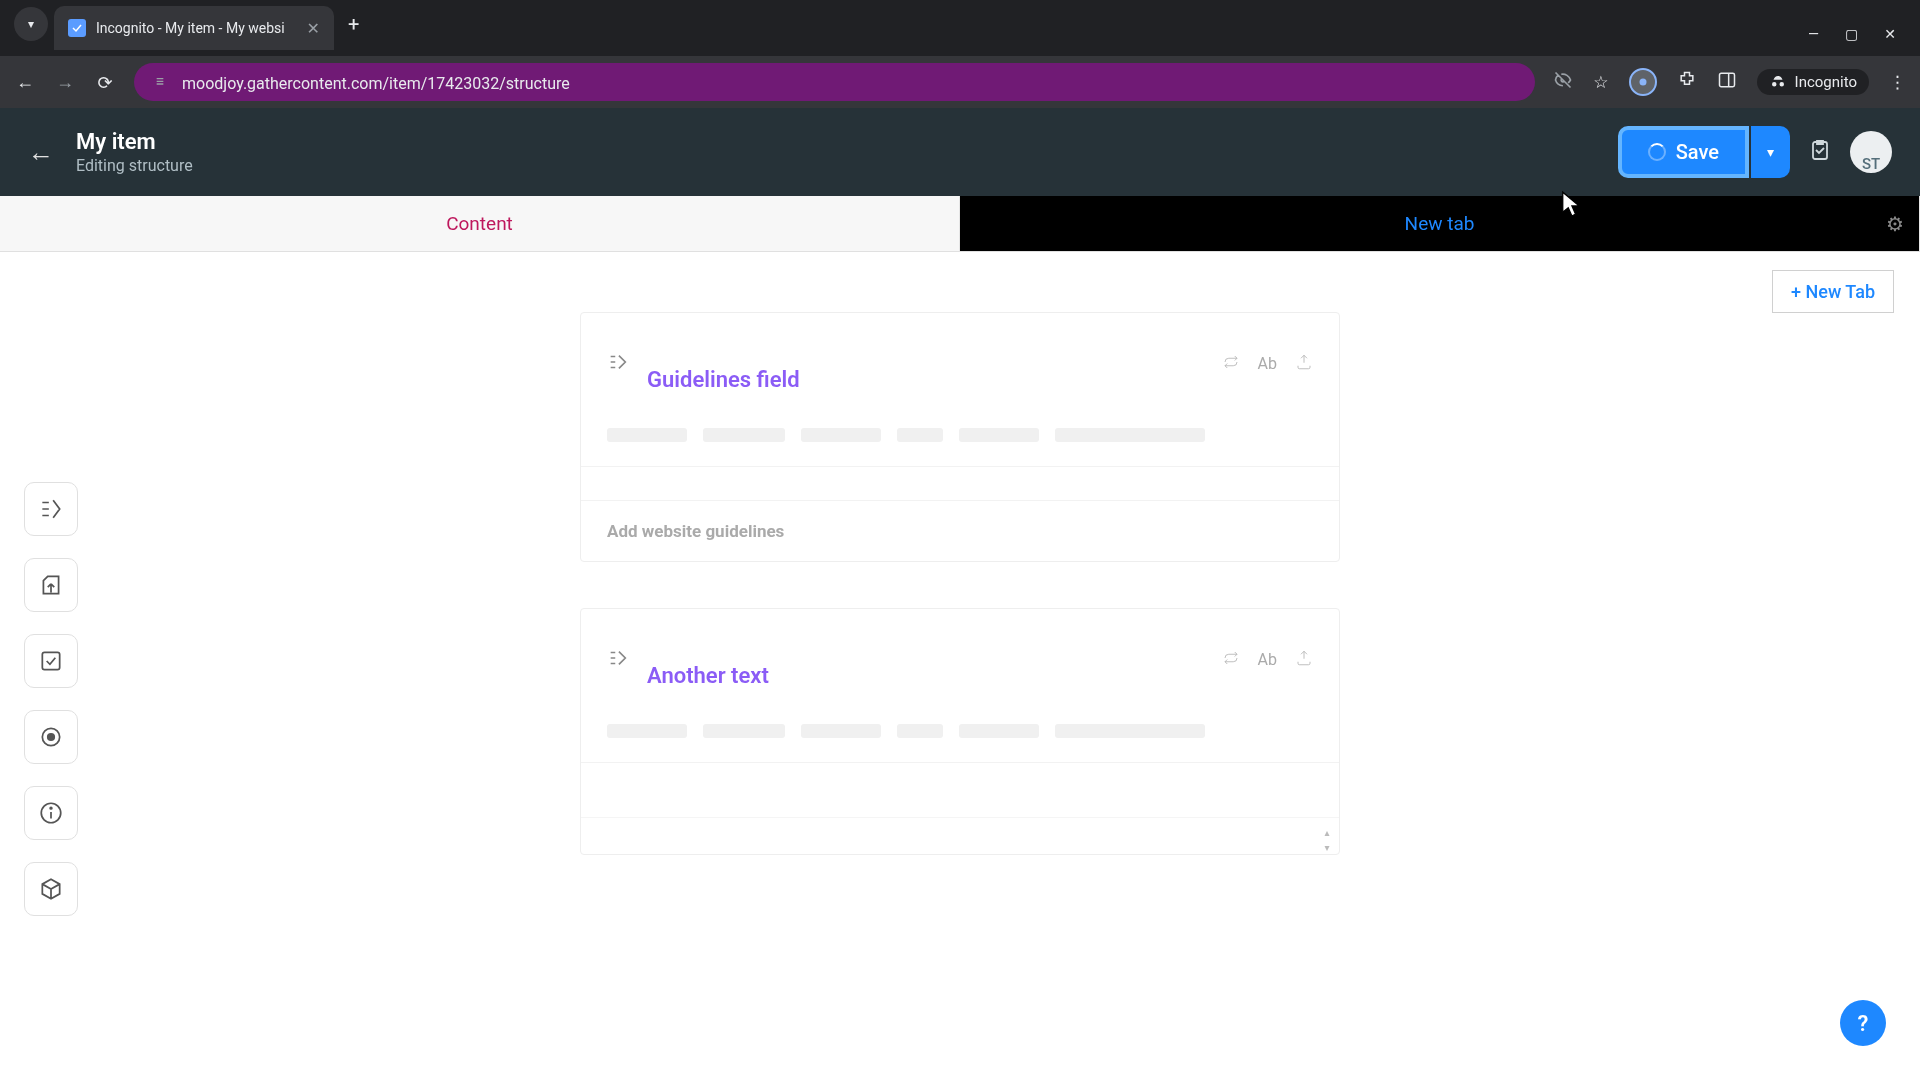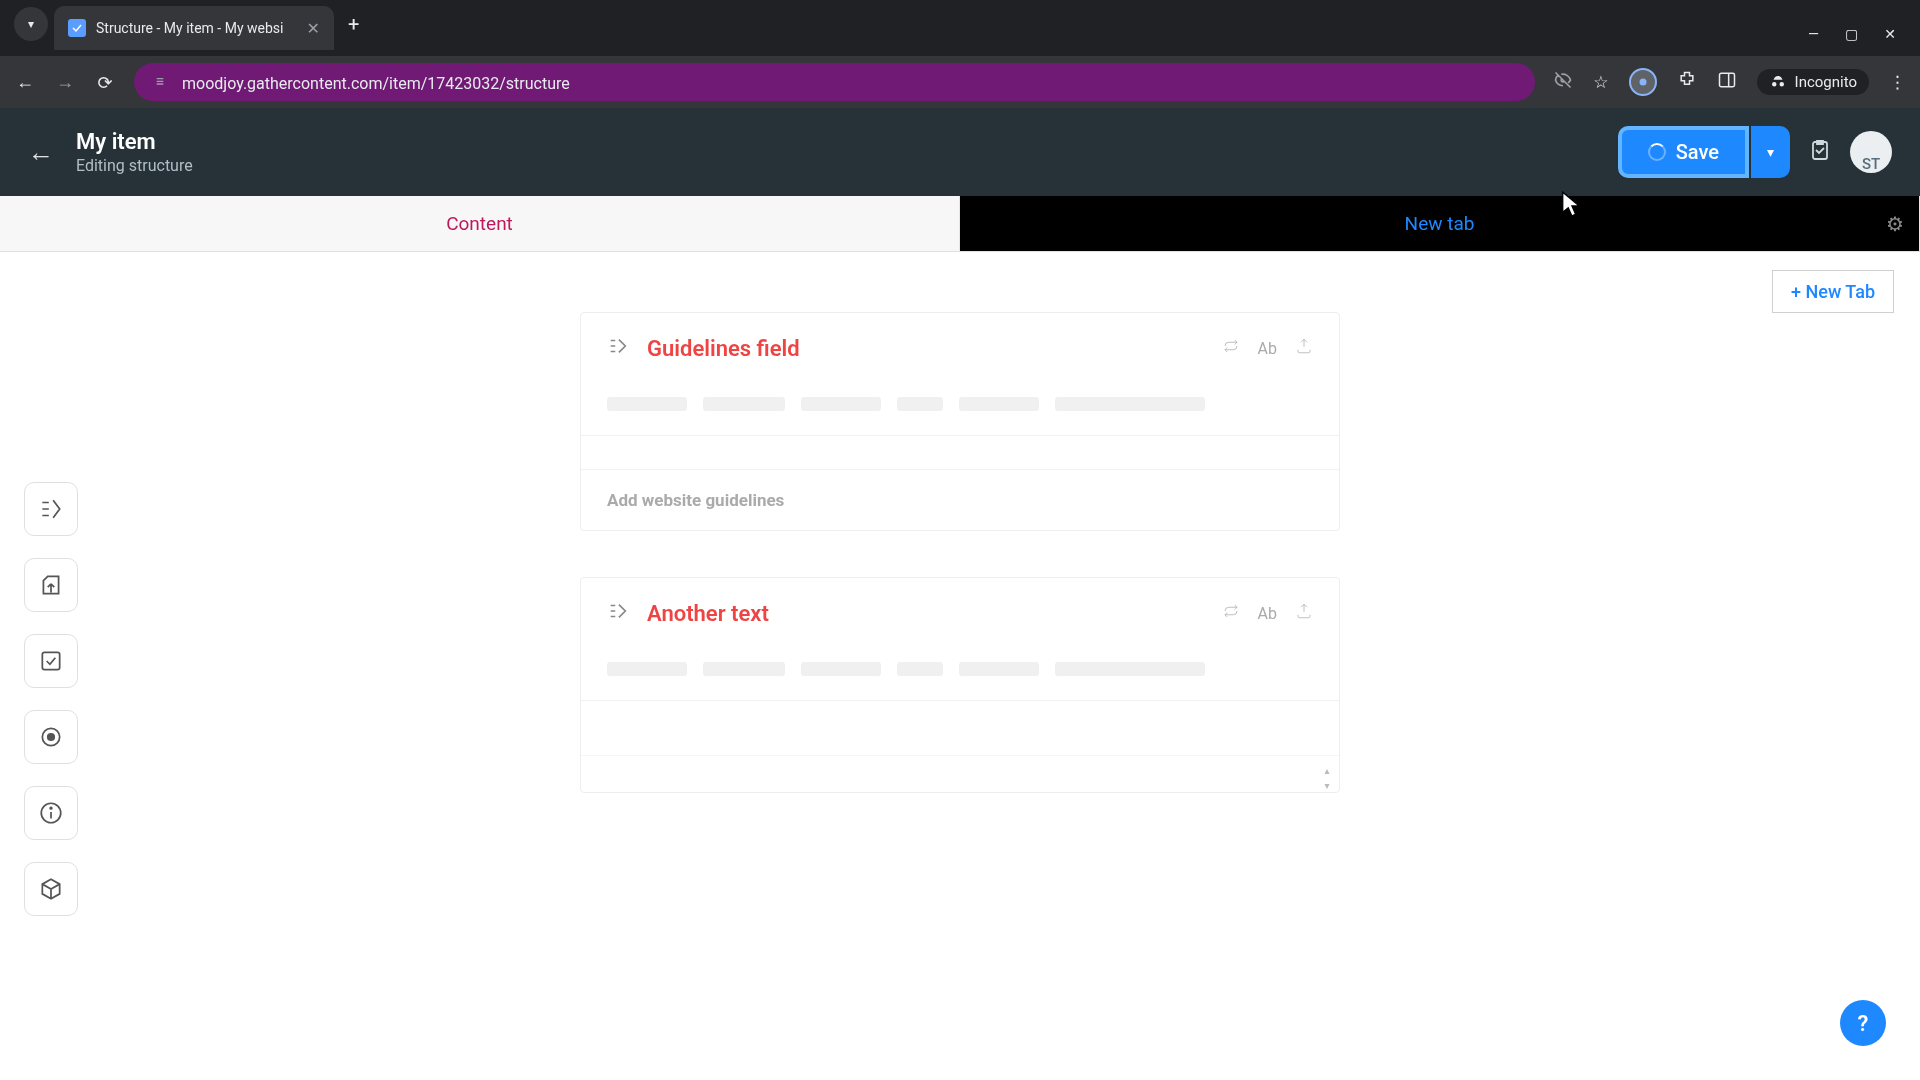--- a/index.html
+++ b/index.html
@@ -52,21 +52,21 @@
 .new-tab-pill { position:absolute; right:26px; top:18px; border:1px solid #d0d0d0; border-radius:0; padding:10px 18px; color:#1e88ff; font-size:18px; font-weight:500; background:#fff; }
 
 .side-tools { position:absolute; left:24px; top:230px; display:flex; flex-direction:column; gap:22px; }
 .tool-box { width:54px; height:54px; border:1px solid #e0e0e0; border-radius:10px; display:flex; align-items:center; justify-content:center; color:#555; background:#fff; }
 .tool-box svg { width:26px; height:26px; stroke:#555; fill:none; stroke-width:1.6; }
 
 .canvas { position:absolute; left:50%; transform:translateX(-50%); top:60px; width:760px; }
 .field-card { border:1px solid #eee; border-radius:4px; background:#fff; margin-bottom:46px; }
 .fc-head { display:flex; align-items:center; padding:22px 26px; gap:18px; }
 .fc-head .field-icon { color:#888; }
-.fc-head .label { font-size:22px; font-weight:600; color:#ef4444; flex:1; }
+.fc-head .label { font-size:22px; font-weight:600; color:#8b5cf6; flex:1;margin-top:32px; }
 .fc-head .actions { display:flex; gap:18px; color:#aaa; font-size:16px; align-items:center; }
 .fc-head .actions svg { width:18px; height:18px; stroke:#aaa; fill:none; }
 .toolbar-ghost { padding:14px 26px 24px 26px; display:flex; gap:16px; border-bottom:1px solid #f2f2f2; }
 .ghost-pill { height:14px; background:#f0f0f0; border-radius:3px; }
 .gp-1{width:80px}.gp-2{width:82px}.gp-3{width:80px}.gp-4{width:46px}.gp-5{width:80px}.gp-6{width:150px}
 .placeholder-row { padding:20px 26px; color:#aaa; font-size:17px;font-weight:bold; }
 .instr-box { padding:18px 26px 18px 26px; color:#bbb; font-size:17px; line-height:1.45; position:relative; border-top:1px solid #f5f5f5; }
 .instr-scroll { position:absolute; right:6px; top:8px; bottom:8px; width:12px; display:flex; flex-direction:column; justify-content:space-between; color:#bbb; font-size:10px; align-items:center; }
 .instr-scroll .thumb { width:8px; height:22px; background:#ccc; border-radius:2px; }
 
@@ -80,21 +80,21 @@
 
 <div class="browser-top">
   <div class="tab-group">
     <div class="tab-dropdown">▾</div>
     <div class="browser-tab">
       <span class="favicon">
         <svg viewBox="0 0 24 24">
             <path d="M4 12 L10 18 L20 6" stroke="#fff" stroke-width="3" fill="none"></path>
           </svg>
       </span>
-      <span class="title">Structure - My item - My websi</span>
+      <span class="title">Incognito - My item - My websi</span>
       <span class="close">✕</span>
     </div>
     <div class="new-tab-btn">+</div>
   </div>
   <div class="win-controls">
     <span>―</span>
     <span>▢</span>
     <span>✕</span>
   </div>
 </div>

